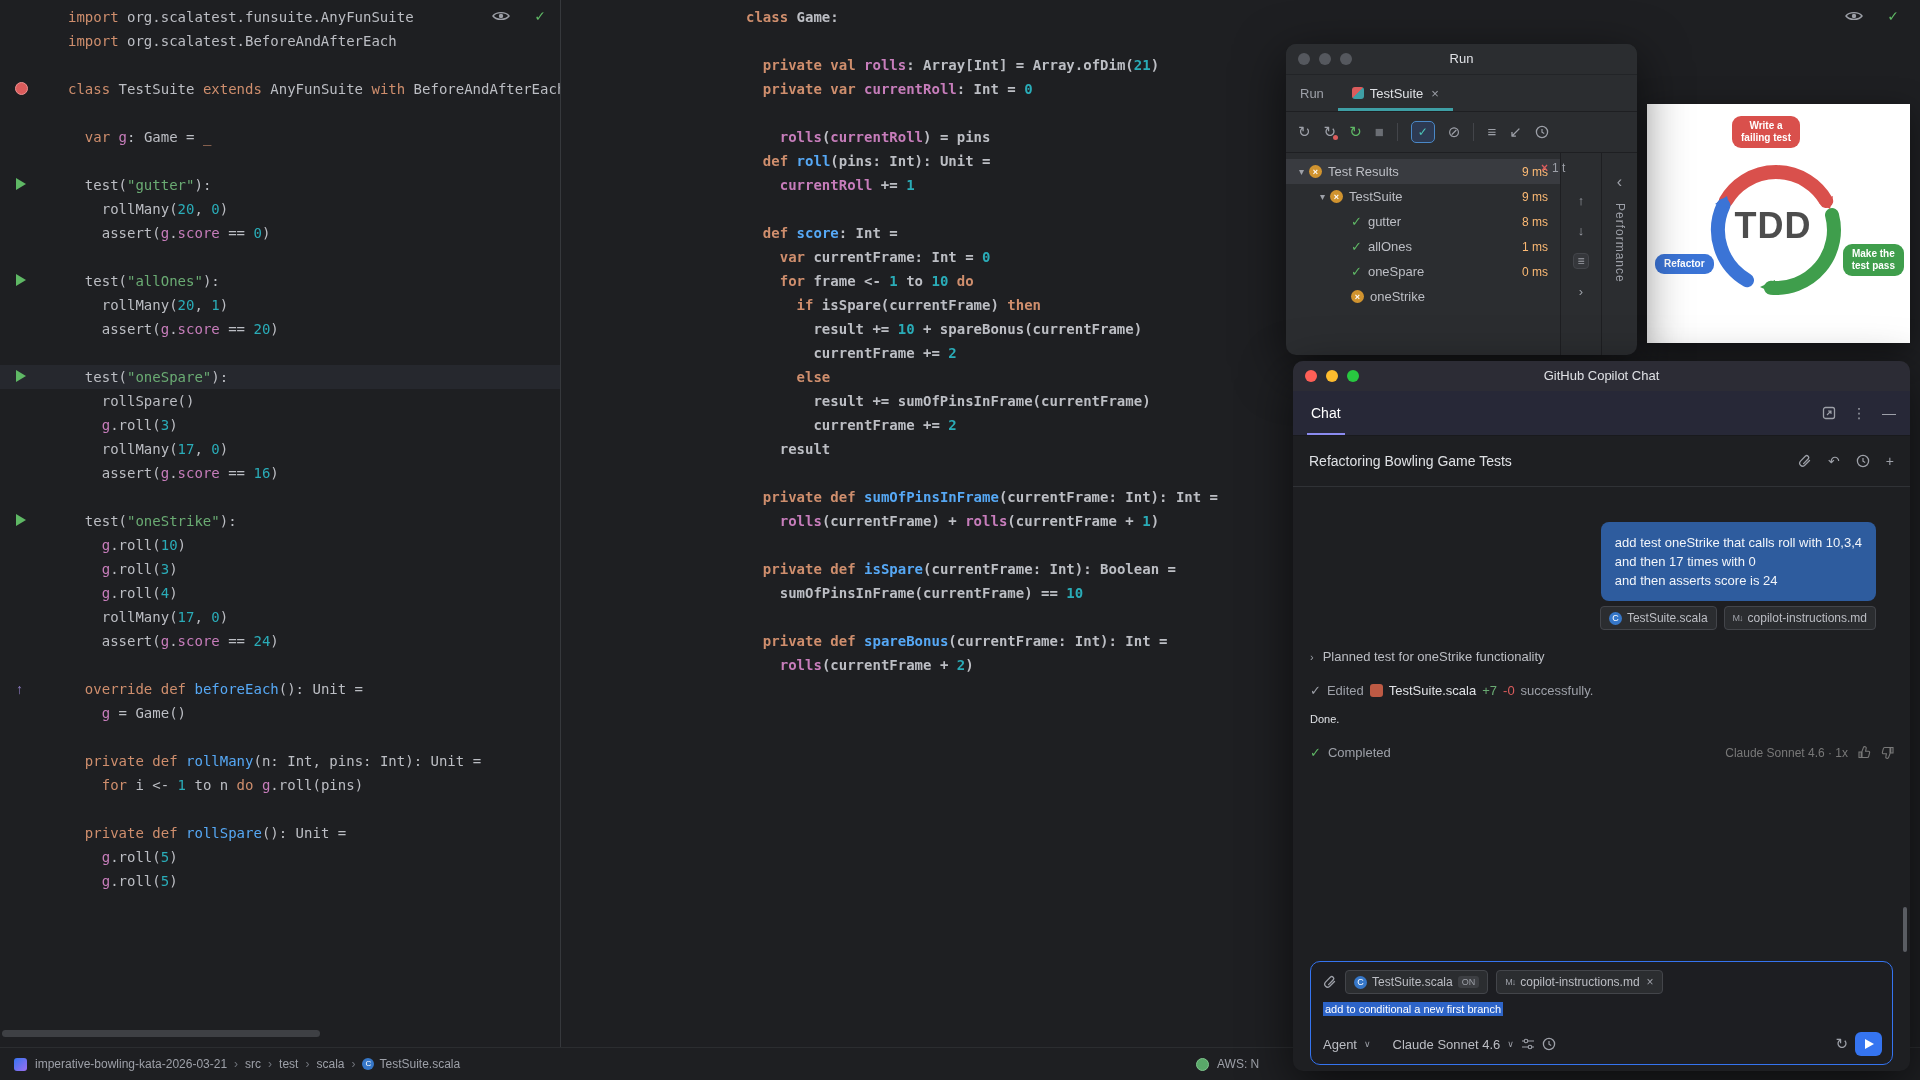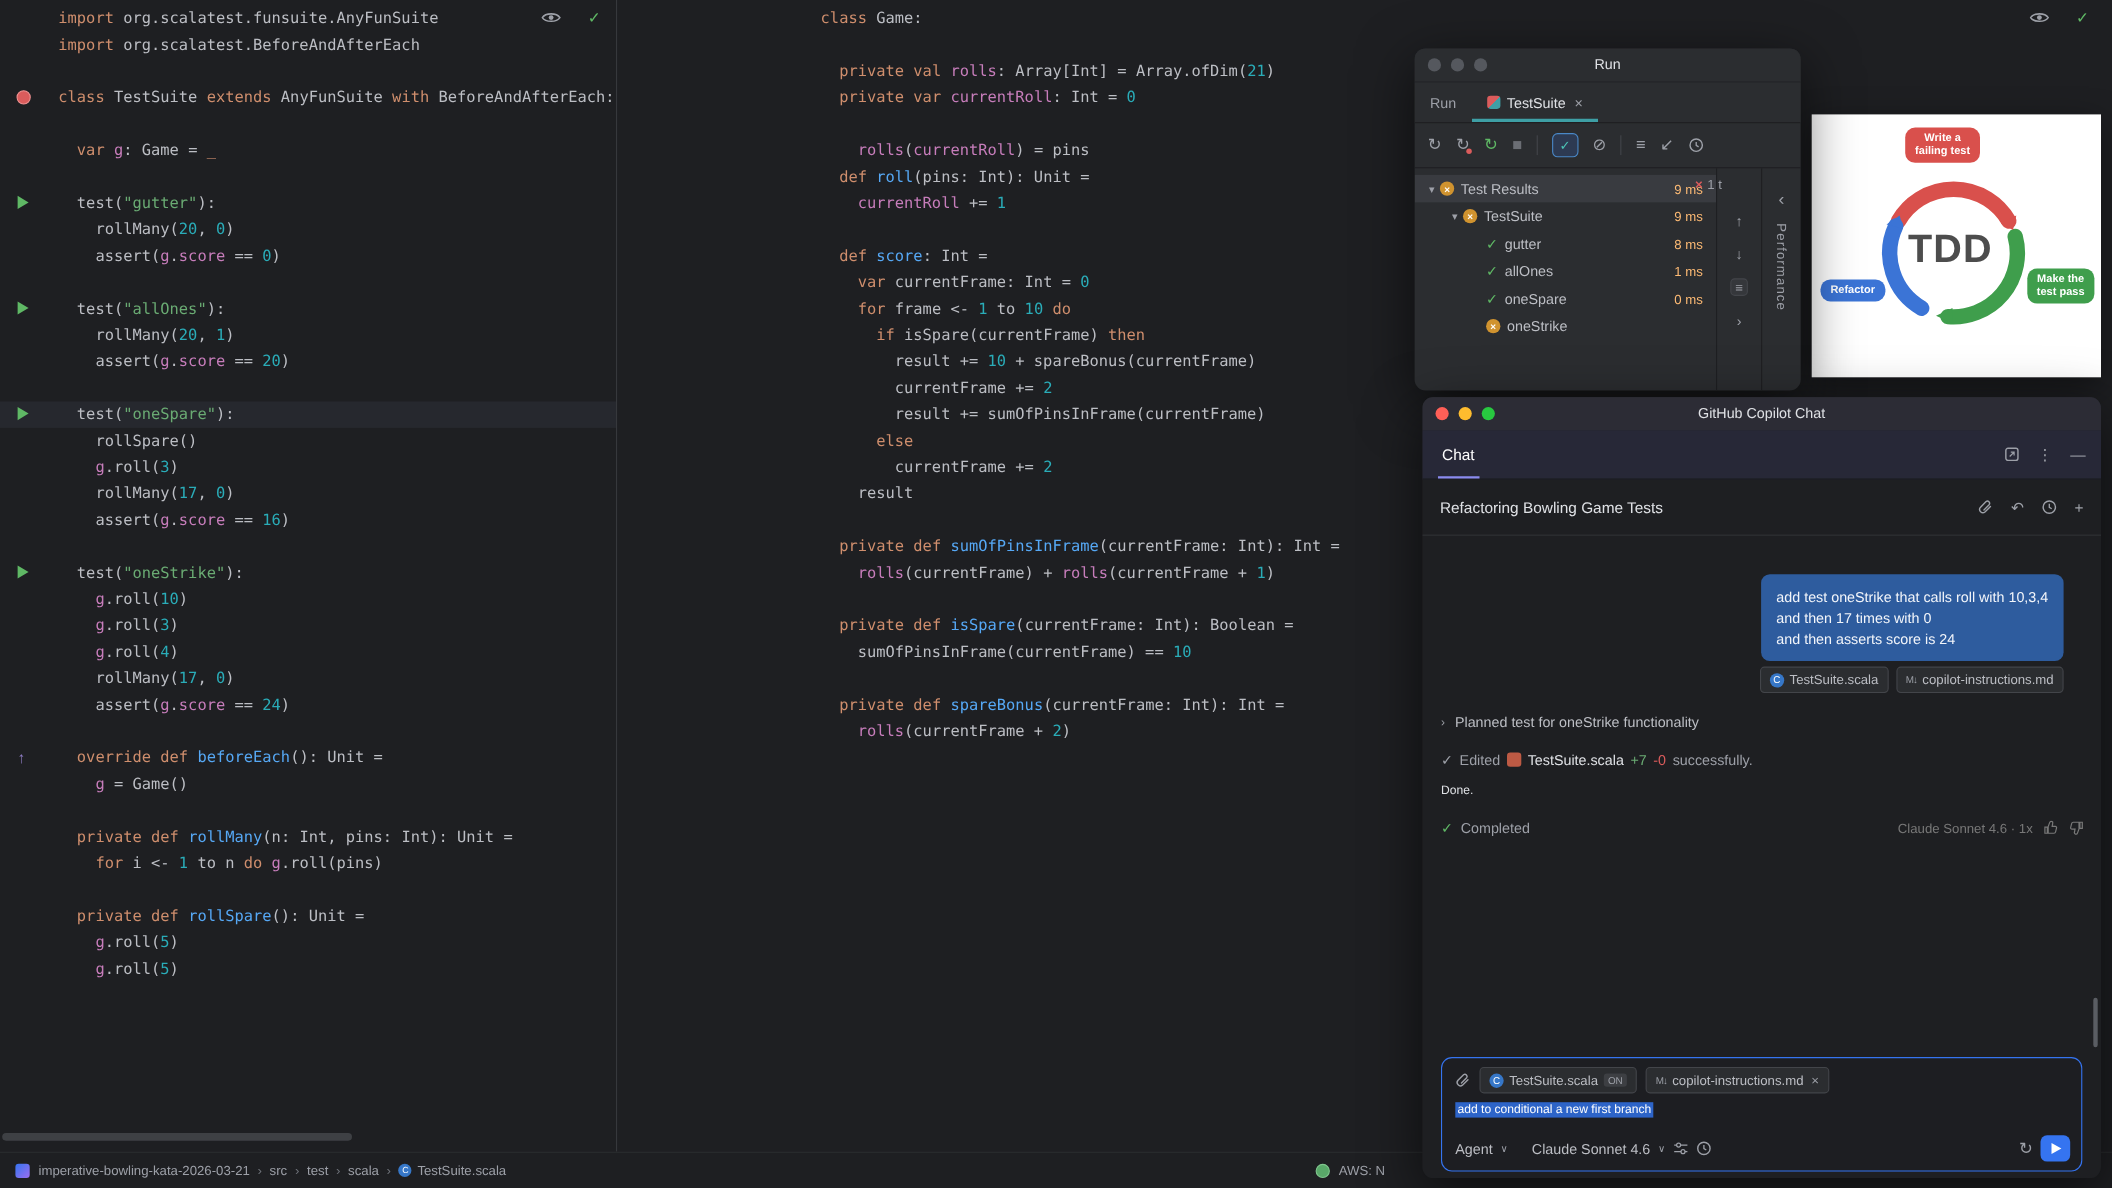--- a/index.html
+++ b/index.html
@@ -4,22 +4,22 @@
 <style>
   html,body{margin:0;padding:0;background:#111;}
   #screen{position:relative;width:1920px;height:1080px;background:#1e1f22;overflow:hidden;
           font-family:"Liberation Sans",sans-serif;color:#bcbec4;}
 
   
   .editor-pane{position:absolute;top:0;height:1047px;background:#1e1f22;overflow:hidden;}
   #left-editor{left:0;width:560px;}
   #middle-editor{left:560px;width:1360px;border-left:1px solid #36383c;}
   .code{position:absolute;top:5px;z-index:2;}
-  #left-code{left:53px;}
-  #middle-code{left:185px;}
+  #left-code{left:68px;}
+  #middle-code{left:185px;font-weight:bold;}
   .code-line{height:24px;line-height:24px;white-space:pre;
              font-family:"DejaVu Sans Mono",monospace;font-size:14px;color:#bcbec4;}
   .tok-k{color:#cf8e6d;} .tok-s{color:#6aab73;} .tok-n{color:#2aacb8;}
   .tok-f{color:#c77dbb;} .tok-m{color:#56a8f5;} .tok-d{color:#bcbec4;}
   .caret-line{position:absolute;left:0;width:100%;height:24px;background:#26282e;z-index:1;}
   .gutter{position:absolute;left:0;top:0;width:50px;height:100%;z-index:3;}
   .gutter-icon{position:absolute;cursor:pointer;}
   .gi-run-test{left:16px;width:0;height:0;border-left:10px solid #5fb865;
                border-top:6px solid transparent;border-bottom:6px solid transparent;}
   .gi-run-error{left:15px;width:11px;height:11px;border-radius:50%;background:#db5c5c;border:1px solid #ef9191;}
@@ -232,22 +232,22 @@
         <div class="code-line"><span class="tok-d">    </span><span class="tok-f">rolls</span><span class="tok-d">(</span><span class="tok-f">currentRoll</span><span class="tok-d">) = pins</span></div>
         <div class="code-line"><span class="tok-d">  </span><span class="tok-k">def</span><span class="tok-d"> </span><span class="tok-m">roll</span><span class="tok-d">(pins: Int): Unit =</span></div>
         <div class="code-line"><span class="tok-d">    </span><span class="tok-f">currentRoll</span><span class="tok-d"> += </span><span class="tok-n">1</span></div>
         <div class="code-line">&nbsp;</div>
         <div class="code-line"><span class="tok-d">  </span><span class="tok-k">def</span><span class="tok-d"> </span><span class="tok-m">score</span><span class="tok-d">: Int =</span></div>
         <div class="code-line"><span class="tok-d">    </span><span class="tok-k">var</span><span class="tok-d"> currentFrame: Int = </span><span class="tok-n">0</span></div>
         <div class="code-line"><span class="tok-d">    </span><span class="tok-k">for</span><span class="tok-d"> frame &lt;- </span><span class="tok-n">1</span><span class="tok-d"> to </span><span class="tok-n">10</span><span class="tok-d"> </span><span class="tok-k">do</span></div>
         <div class="code-line"><span class="tok-d">      </span><span class="tok-k">if</span><span class="tok-d"> isSpare(currentFrame) </span><span class="tok-k">then</span></div>
         <div class="code-line"><span class="tok-d">        result += </span><span class="tok-n">10</span><span class="tok-d"> + spareBonus(currentFrame)</span></div>
         <div class="code-line"><span class="tok-d">        currentFrame += </span><span class="tok-n">2</span></div>
+        <div class="code-line"><span class="tok-d">      </span><span class="tok-k">else</span></div>
         <div class="code-line"><span class="tok-d">        result += sumOfPinsInFrame(currentFrame)</span></div>
-        <div class="code-line"><span class="tok-d">      </span><span class="tok-k">else</span></div>
         <div class="code-line"><span class="tok-d">        currentFrame += </span><span class="tok-n">2</span></div>
         <div class="code-line"><span class="tok-d">    result</span></div>
         <div class="code-line">&nbsp;</div>
         <div class="code-line"><span class="tok-d">  </span><span class="tok-k">private</span><span class="tok-d"> </span><span class="tok-k">def</span><span class="tok-d"> </span><span class="tok-m">sumOfPinsInFrame</span><span class="tok-d">(currentFrame: Int): Int =</span></div>
         <div class="code-line"><span class="tok-d">    </span><span class="tok-f">rolls</span><span class="tok-d">(currentFrame) + </span><span class="tok-f">rolls</span><span class="tok-d">(currentFrame + </span><span class="tok-n">1</span><span class="tok-d">)</span></div>
         <div class="code-line">&nbsp;</div>
         <div class="code-line"><span class="tok-d">  </span><span class="tok-k">private</span><span class="tok-d"> </span><span class="tok-k">def</span><span class="tok-d"> </span><span class="tok-m">isSpare</span><span class="tok-d">(currentFrame: Int): Boolean =</span></div>
         <div class="code-line"><span class="tok-d">    sumOfPinsInFrame(currentFrame) == </span><span class="tok-n">10</span></div>
         <div class="code-line">&nbsp;</div>
         <div class="code-line"><span class="tok-d">  </span><span class="tok-k">private</span><span class="tok-d"> </span><span class="tok-k">def</span><span class="tok-d"> </span><span class="tok-m">spareBonus</span><span class="tok-d">(currentFrame: Int): Int =</span></div>

